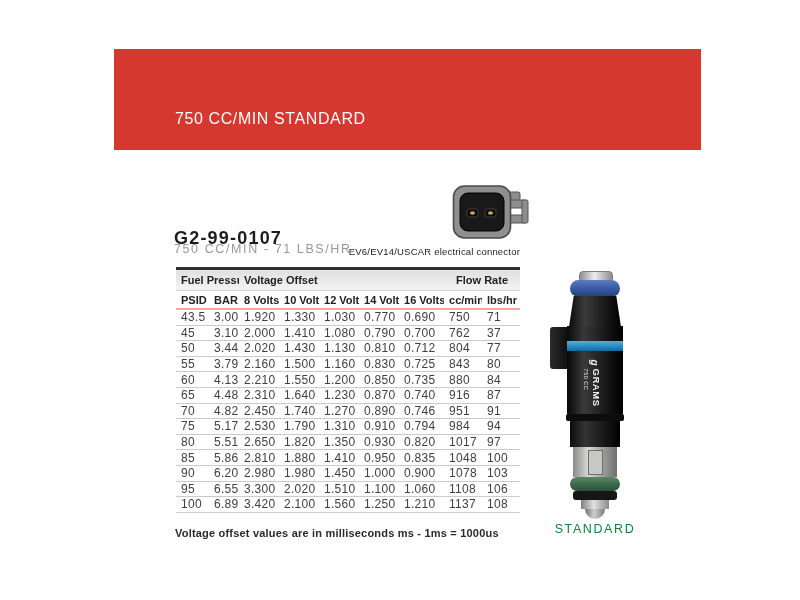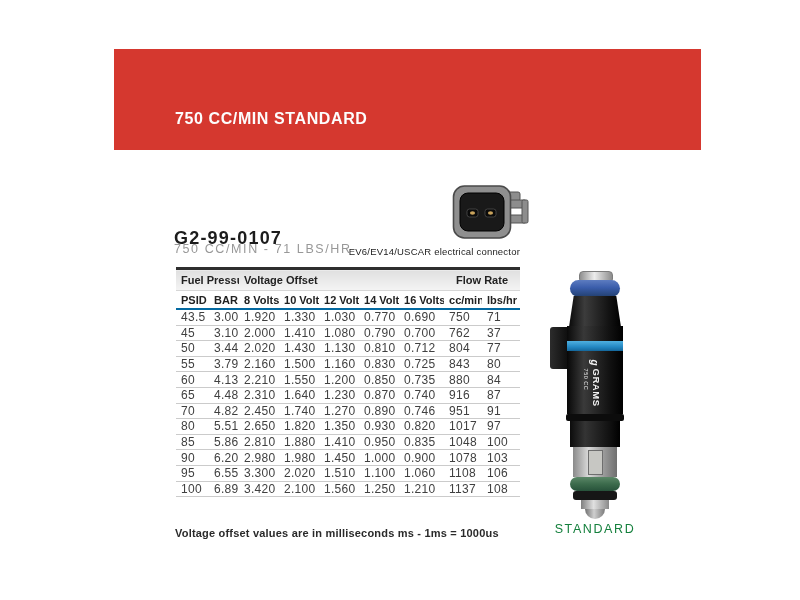--- a/index.html
+++ b/index.html
@@ -5,21 +5,21 @@
   html,body { margin:0; padding:0; background:#ffffff; }
   .page {
     position:relative; width:800px; height:600px; background:#ffffff;
     font-family:"Liberation Sans", sans-serif; overflow:hidden;
   }
 
   
   .banner { position:absolute; left:114px; top:49px; width:587px; height:101px; background:#d5382f; }
   .banner-title {
     position:absolute; left:61px; top:61px; color:#fdfdfd;
-    font-size:16px; font-weight:bold; letter-spacing:0.6px; white-space:nowrap;
+    font-size:16px; font-weight:normal; letter-spacing:0.6px; white-space:nowrap;
   }
 
   
   .part-number {
     position:absolute; left:174px; top:216px; font-size:18px; font-weight:bold;
     color:#1c1c1c; letter-spacing:1.2px; white-space:nowrap;margin-top:12px;
   }
   .subtitle {
     position:absolute; left:174px; top:242px; font-size:12.5px; color:#989898;
     letter-spacing:1.6px; white-space:nowrap;
@@ -37,21 +37,21 @@
     border-top:3px solid #2e2e2e; border-bottom:1px solid #cccccc;
   }
   table.spec-table th, table.spec-table td { margin:0; overflow:hidden; white-space:nowrap; }
   tr.group-row th {
     height:20px; background:linear-gradient(180deg,#e0e0e0,#f4f4f4);
     font-size:11px; font-weight:bold; color:#222; padding:0 5px;
     border-bottom:1px solid #d6d6d6;
   }
   tr.col-row th {
     height:17px; font-size:11px; font-weight:bold; color:#222;
-    text-align:left; padding:0 0 0 5px; border-bottom:2px solid #0369a1; background:#fff;
+    text-align:left; padding:0 0 0 5px; border-bottom:2px solid #fca5a5; background:#fff;
   }
   tbody td {
     height:14.6px; font-size:12px; color:#404040; letter-spacing:0.3px;
     padding:0 0 0 5px; border-bottom:1px solid #cbcbcb; background:#fff;
   }
 
   .footnote {
     position:absolute; left:175px; top:527px; font-size:11px; font-weight:bold;
     color:#2a2a2a; letter-spacing:0.2px; white-space:nowrap;
   }
@@ -228,20 +228,31 @@
           <td>4.82</td>
           <td>2.450</td>
           <td>1.740</td>
           <td>1.270</td>
           <td>0.890</td>
           <td>0.746</td>
           <td>951</td>
           <td>91</td>
         </tr>
         <tr>
+          <td>75</td>
+          <td>5.17</td>
+          <td>2.530</td>
+          <td>1.790</td>
+          <td>1.310</td>
+          <td>0.910</td>
+          <td>0.794</td>
+          <td>984</td>
+          <td>94</td>
+        </tr>
+        <tr>
           <td>80</td>
           <td>5.51</td>
           <td>2.650</td>
           <td>1.820</td>
           <td>1.350</td>
           <td>0.930</td>
           <td>0.820</td>
           <td>1017</td>
           <td>97</td>
         </tr>

